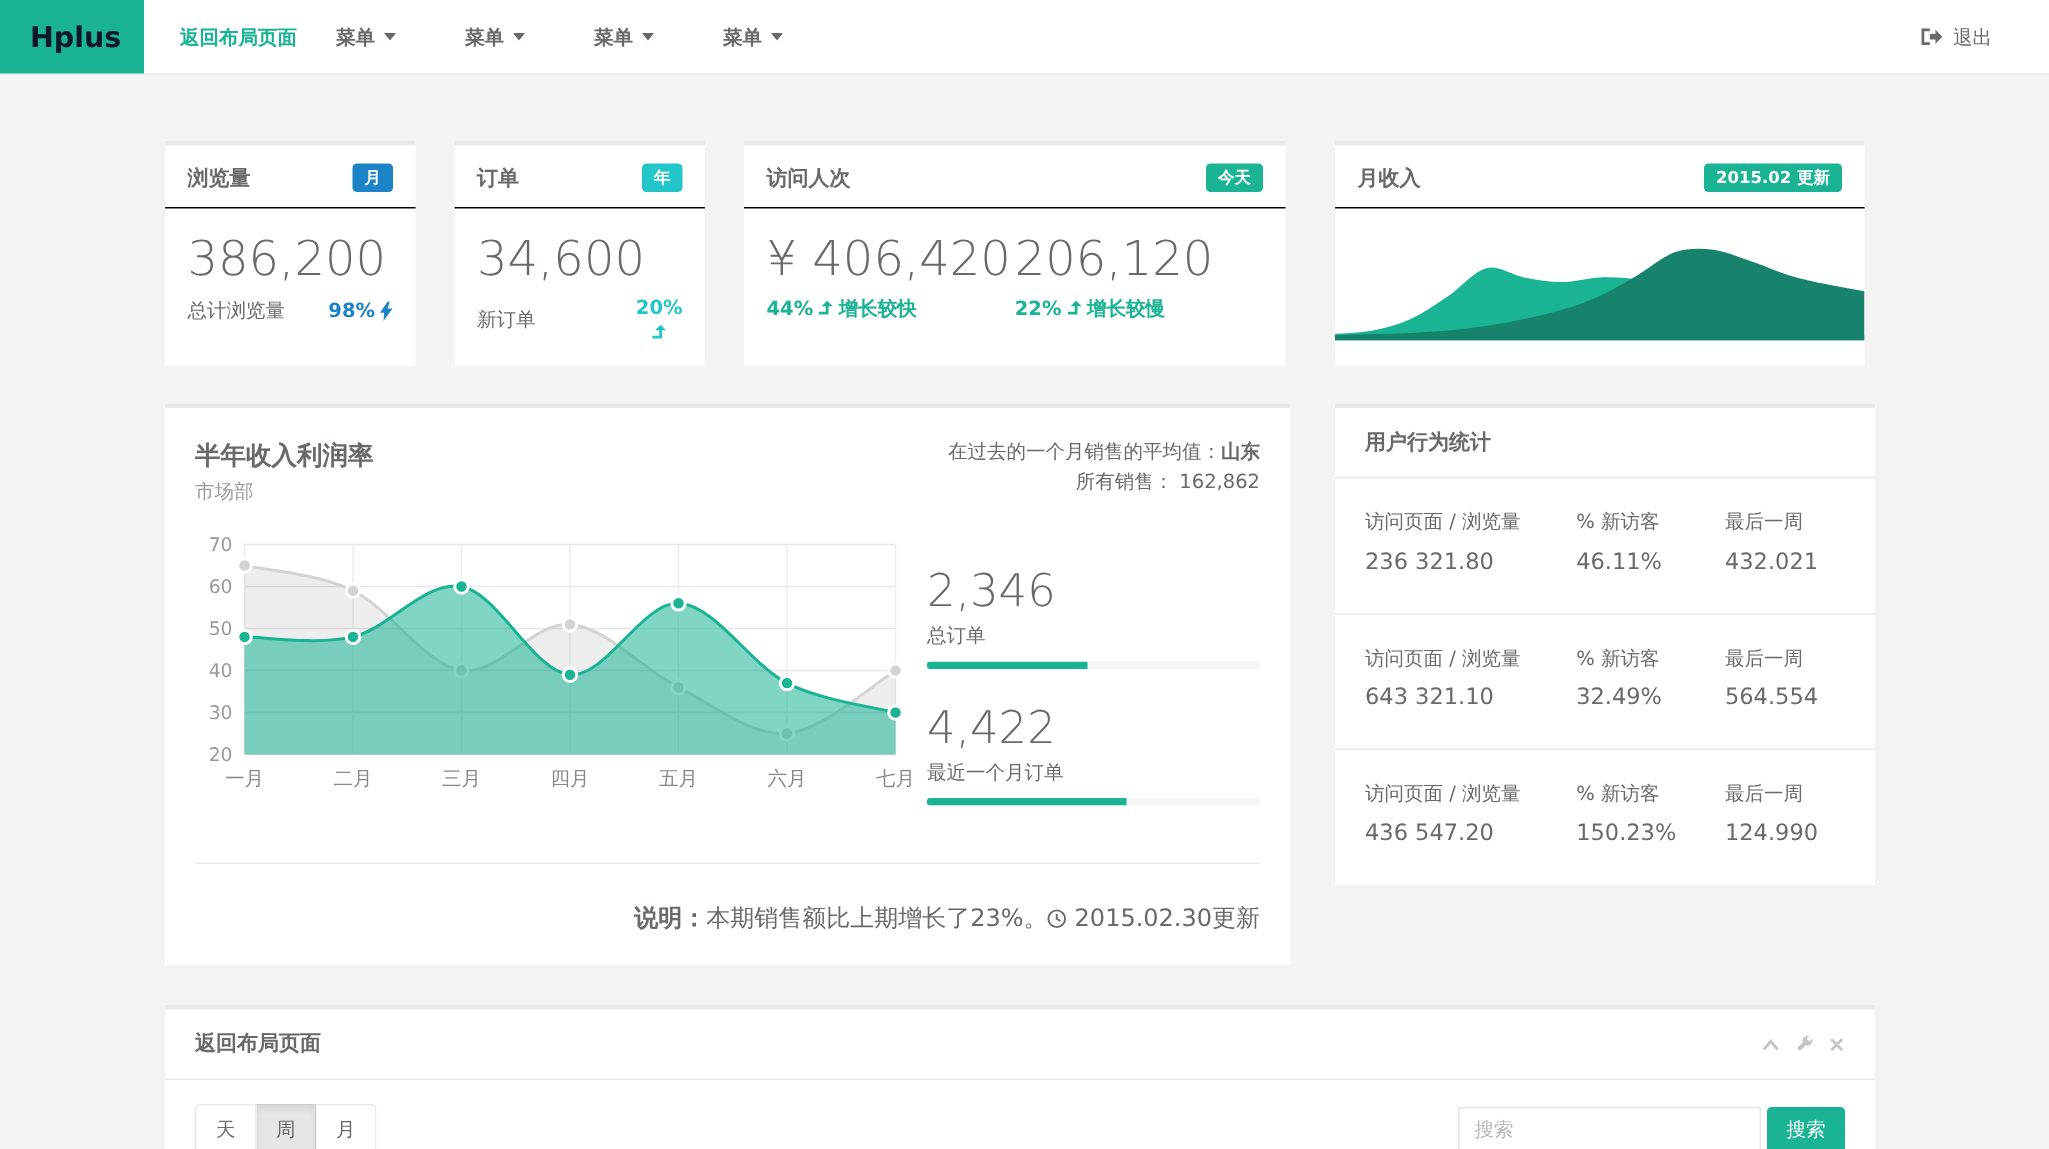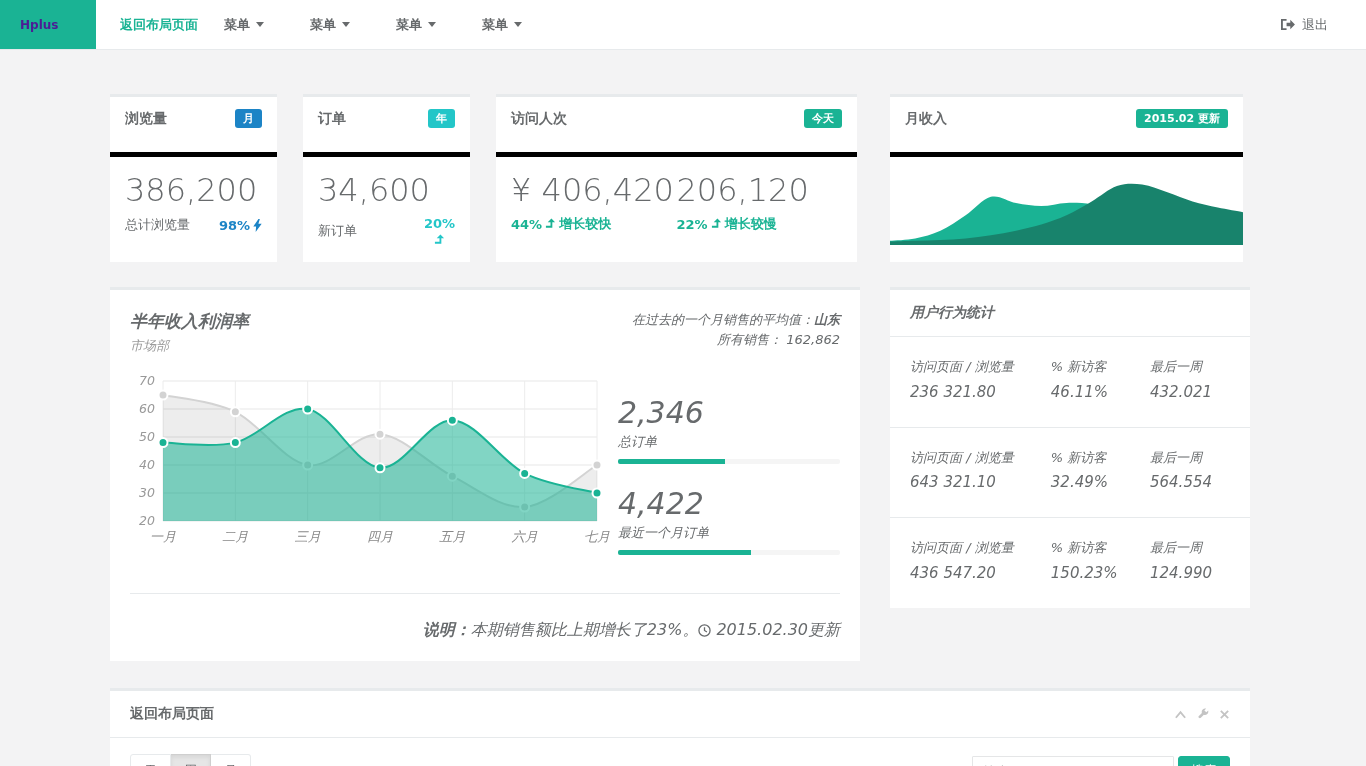--- a/index.html
+++ b/index.html
@@ -1,37 +1,37 @@
 <!DOCTYPE html>
 <html><head>
 <meta charset="utf-8">
 <style>
   * { box-sizing: border-box; margin: 0; padding: 0; }
   html,body { width:1366px; height:766px; overflow:hidden; }
   body { background:#f3f3f4; font-family:"DejaVu Sans","Liberation Sans",sans-serif; color:#676a6c; }
 
   
   .navbar { height:50px; background:#fff; border-bottom:1px solid #e7eaec; display:flex; align-items:stretch; }
-  .brand { width:96px; background:#1ab394; color:#4c1d95; font-size:12px; font-weight:bold; display:flex; align-items:center; padding-left:20px; }
+  .brand { width:96px; background:#1ab394; color:#0f172a; font-size:19px; font-weight:bold; display:flex; align-items:center; padding-left:20px; }
   .nav-links { display:flex; align-items:center; }
   .back-link { color:#1ab394; font-weight:bold; font-size:13px; margin:0 26px 0 24px; text-decoration:none; cursor:pointer; }
   .menu-item { color:#676a6c; font-weight:bold; font-size:13px; margin-right:46px; cursor:pointer; display:flex; align-items:center; }
   .caret { width:0; height:0; border-left:4px solid transparent; border-right:4px solid transparent; border-top:5px solid #676a6c; margin-left:6px; display:inline-block; }
   .nav-right { margin-left:auto; display:flex; align-items:center; margin-right:38px; color:#676a6c; font-size:13px; cursor:pointer; }
   .nav-right svg { margin-right:7px; }
 
   
   .container { width:1140px; margin:44px auto 0 110px; }
   .row1 { display:grid; grid-template-columns:167px 167px 361px 360px; column-gap:26px; }
   .row1 .col4 { margin-left:7px; }
-  .row2 { display:grid; grid-template-columns:750px 360px; column-gap:30px; margin-top:25px; align-items:start;font-style:italic; }
+  .row2 { display:grid; grid-template-columns:750px 360px; column-gap:30px; margin-top:25px; align-items:start; }
   .row3 { margin-top:27px; }
 
   .ibox { background:#fff; border-top:3px solid #e7eaec; }
-  .ibox-title { padding:12px 15px 24px 15px; border-bottom:5px solid #000000; display:flex; align-items:center; justify-content:space-between; }
+  .ibox-title { padding:12px 15px 10px 15px; border-bottom:1px solid #000000; display:flex; align-items:center; justify-content:space-between; }
   .ibox-title h5 { font-size:14px; font-weight:600; color:#676a6c; }
   .badge { color:#fff; font-size:11px; font-weight:bold; padding:4px 8px; border-radius:3px; line-height:1; white-space:nowrap; }
   .badge-blue { background:#1c84c6; }
   .badge-teal { background:#23c6c8; }
   .badge-green { background:#1ab394; }
 
   
   .stat-content { padding:14px 15px 16px 15px; }
   .stat-value { font-size:32px; font-weight:200; color:#676a6c; letter-spacing:0; }
   .stat-foot { display:flex; justify-content:space-between; align-items:center; margin-top:7px; font-size:13px; }

